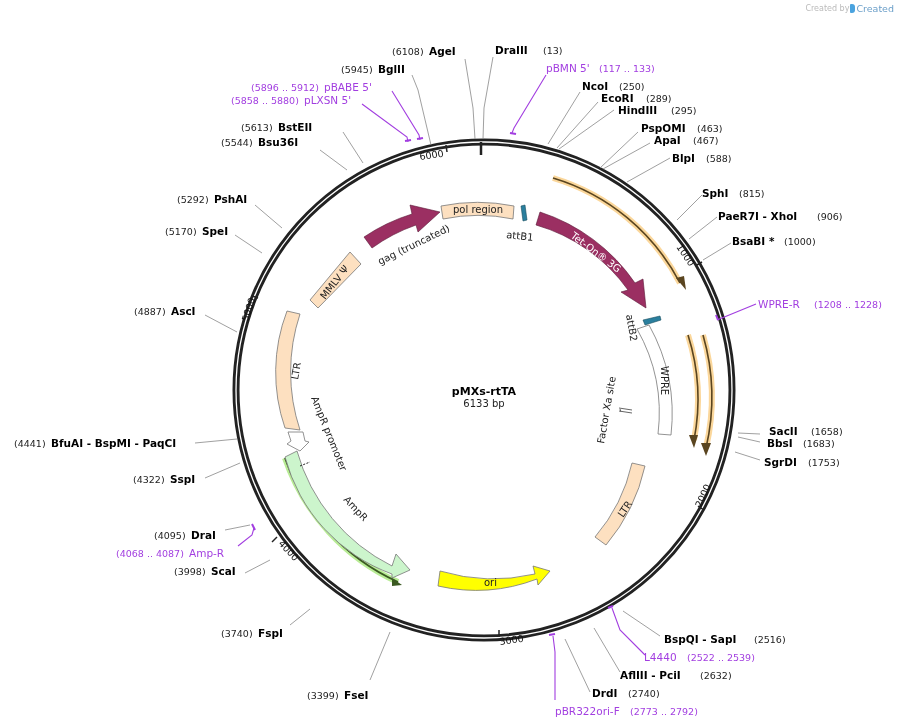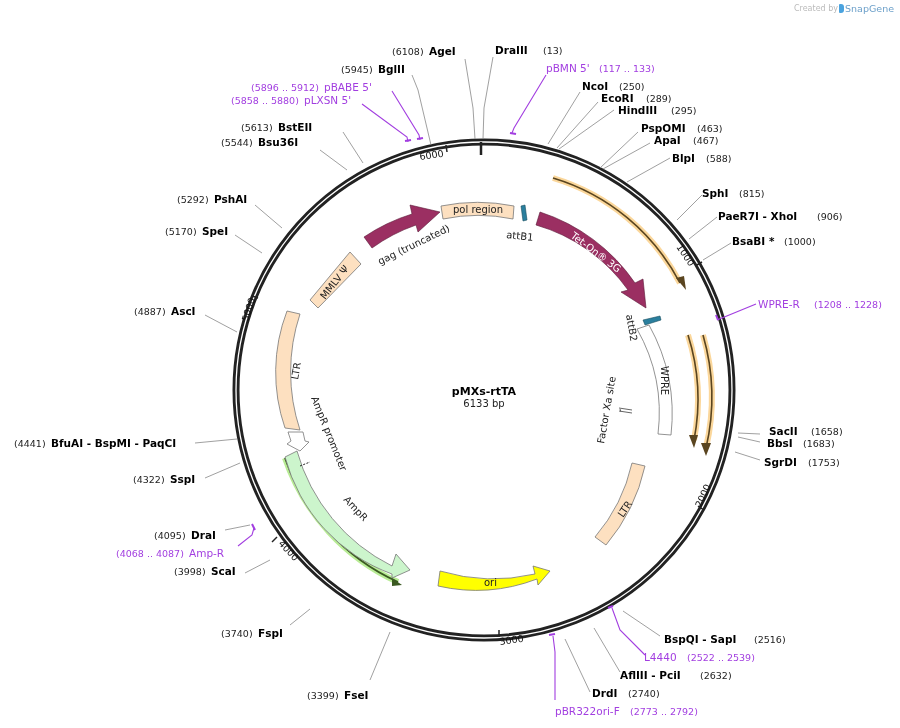--- a/index.html
+++ b/index.html
@@ -14,21 +14,21 @@
   .credit{position:absolute;right:6px;top:3px;font-family:"DejaVu Sans",sans-serif;font-size:8px;color:#bbbbbb;display:flex;align-items:center;gap:1px;margin-left:32px;}
   .credit .brand{color:#6b9fc9;font-size:9.5px;}
   .credit .logo{display:inline-block;width:5px;height:9px;background:#4aa3df;border-radius:1px 3px 3px 1px;}
 </style>
 </head>
 <body>
 
 <div class="credit">
   <span>Created by</span>
   <span class="logo"></span>
-  <span class="brand">SnapGene</span>
+  <span class="brand">Created</span>
 </div>
 
 <svg id="map" width="900" height="728" viewBox="0 0 900 728">
 
   <g>
     <circle cx="484" cy="390" r="248" fill="none" stroke="#222" stroke-width="7"></circle>
     <circle cx="484" cy="390" r="248" fill="none" stroke="#fff" stroke-width="1.3"></circle>
   </g>
 
   <line x1="481" y1="142" x2="481" y2="155" stroke="#222" stroke-width="2.5"></line>

